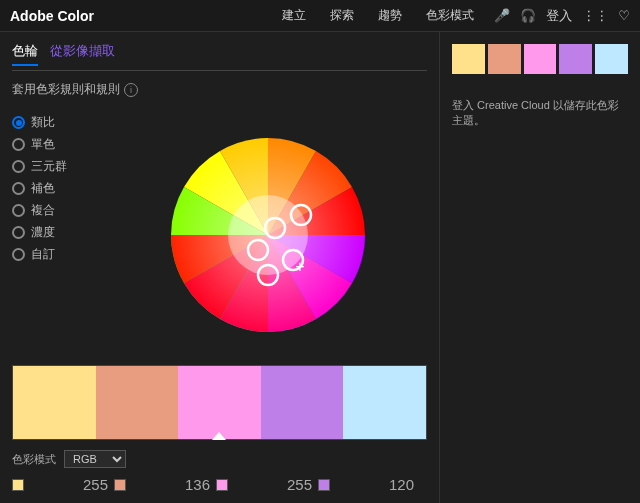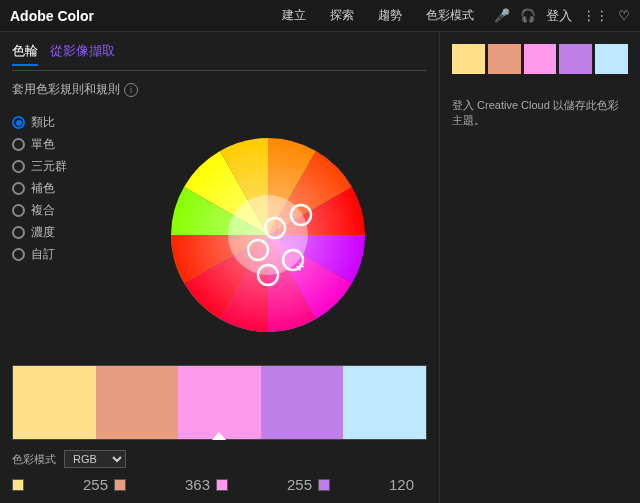--- a/index.html
+++ b/index.html
@@ -396,21 +396,21 @@
         <span class="slider-val">255</span>
       </div>
 
       <div style="display:flex; gap:2px; align-items:center;">
         <div class="mini-swatch" style="background:#E89D80;"></div>
         <div style="display:flex; flex-direction:column; gap:2px;">
           <div class="slider-bar" style="width:55px; background:linear-gradient(to right, #000, #ff0000);"></div>
           <div class="slider-bar" style="width:55px; background:linear-gradient(to right, #000, #00ff00);"></div>
           <div class="slider-bar" style="width:55px; background:linear-gradient(to right, #000, #0000ff);"></div>
         </div>
-        <span class="slider-val">363</span>
+        <span class="slider-val">136</span>
       </div>
 
       <div style="display:flex; gap:2px; align-items:center;">
         <div class="mini-swatch" style="background:#FF99EB;"></div>
         <div style="display:flex; flex-direction:column; gap:2px;">
           <div class="slider-bar" style="width:55px; background:linear-gradient(to right, #000, #ff0000);"></div>
           <div class="slider-bar" style="width:55px; background:linear-gradient(to right, #000, #00ff00);"></div>
           <div class="slider-bar" style="width:55px; background:linear-gradient(to right, #000, #0000ff);"></div>
         </div>
         <span class="slider-val">255</span>

